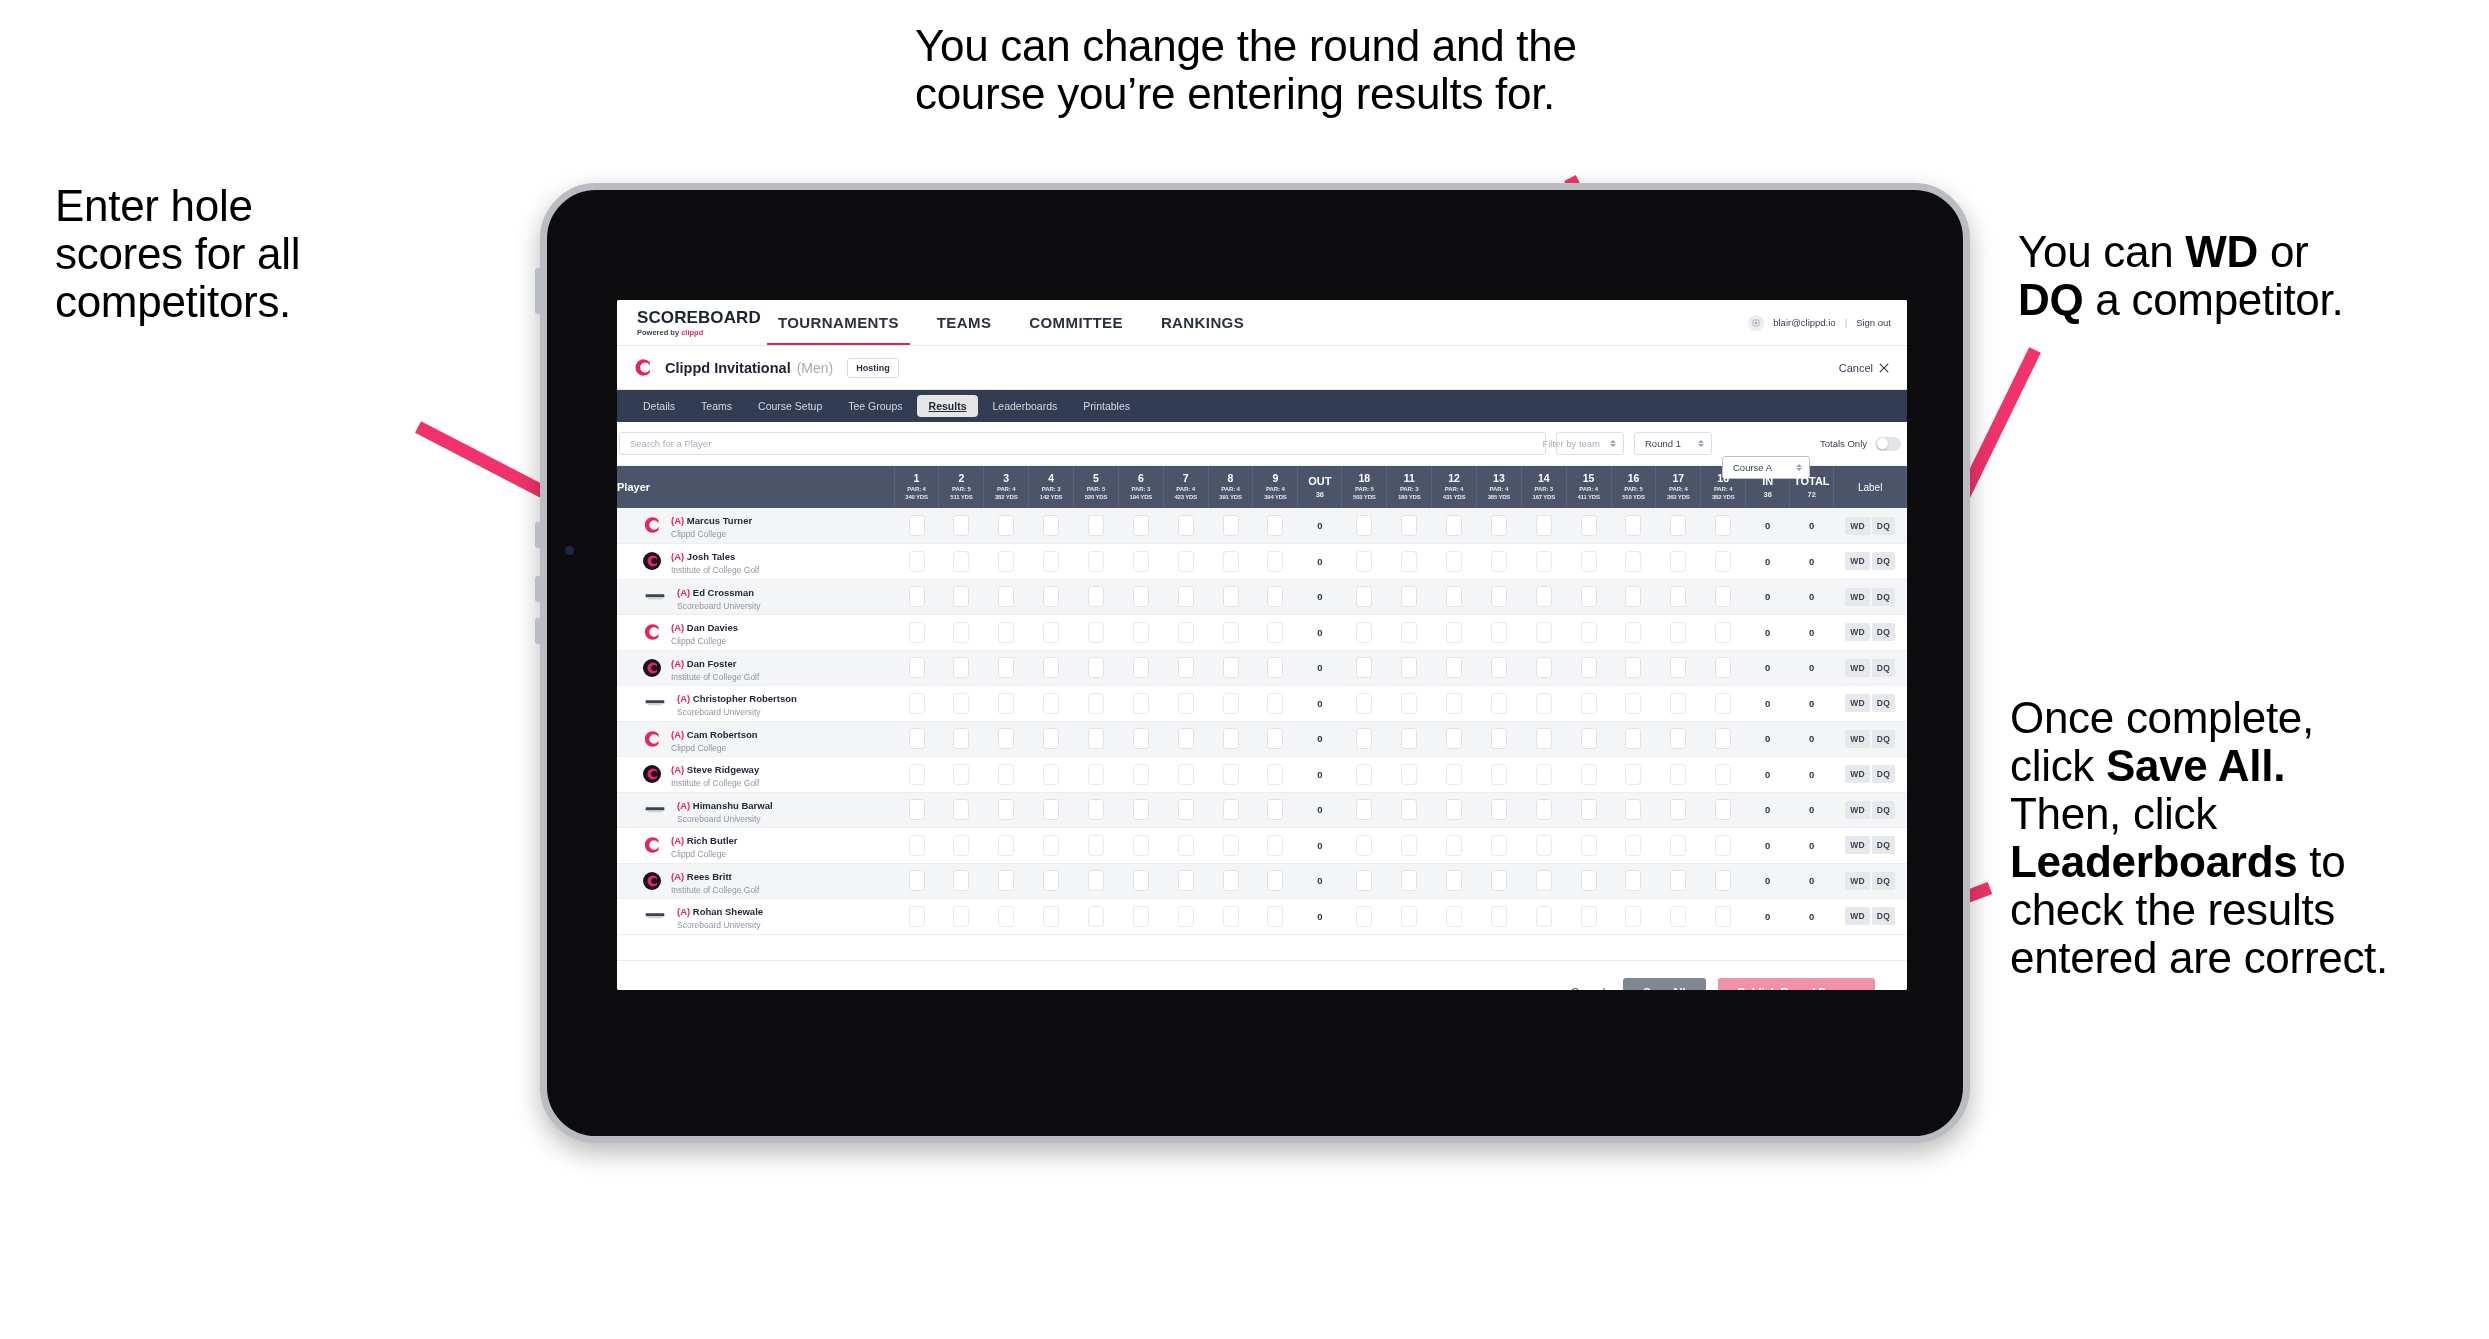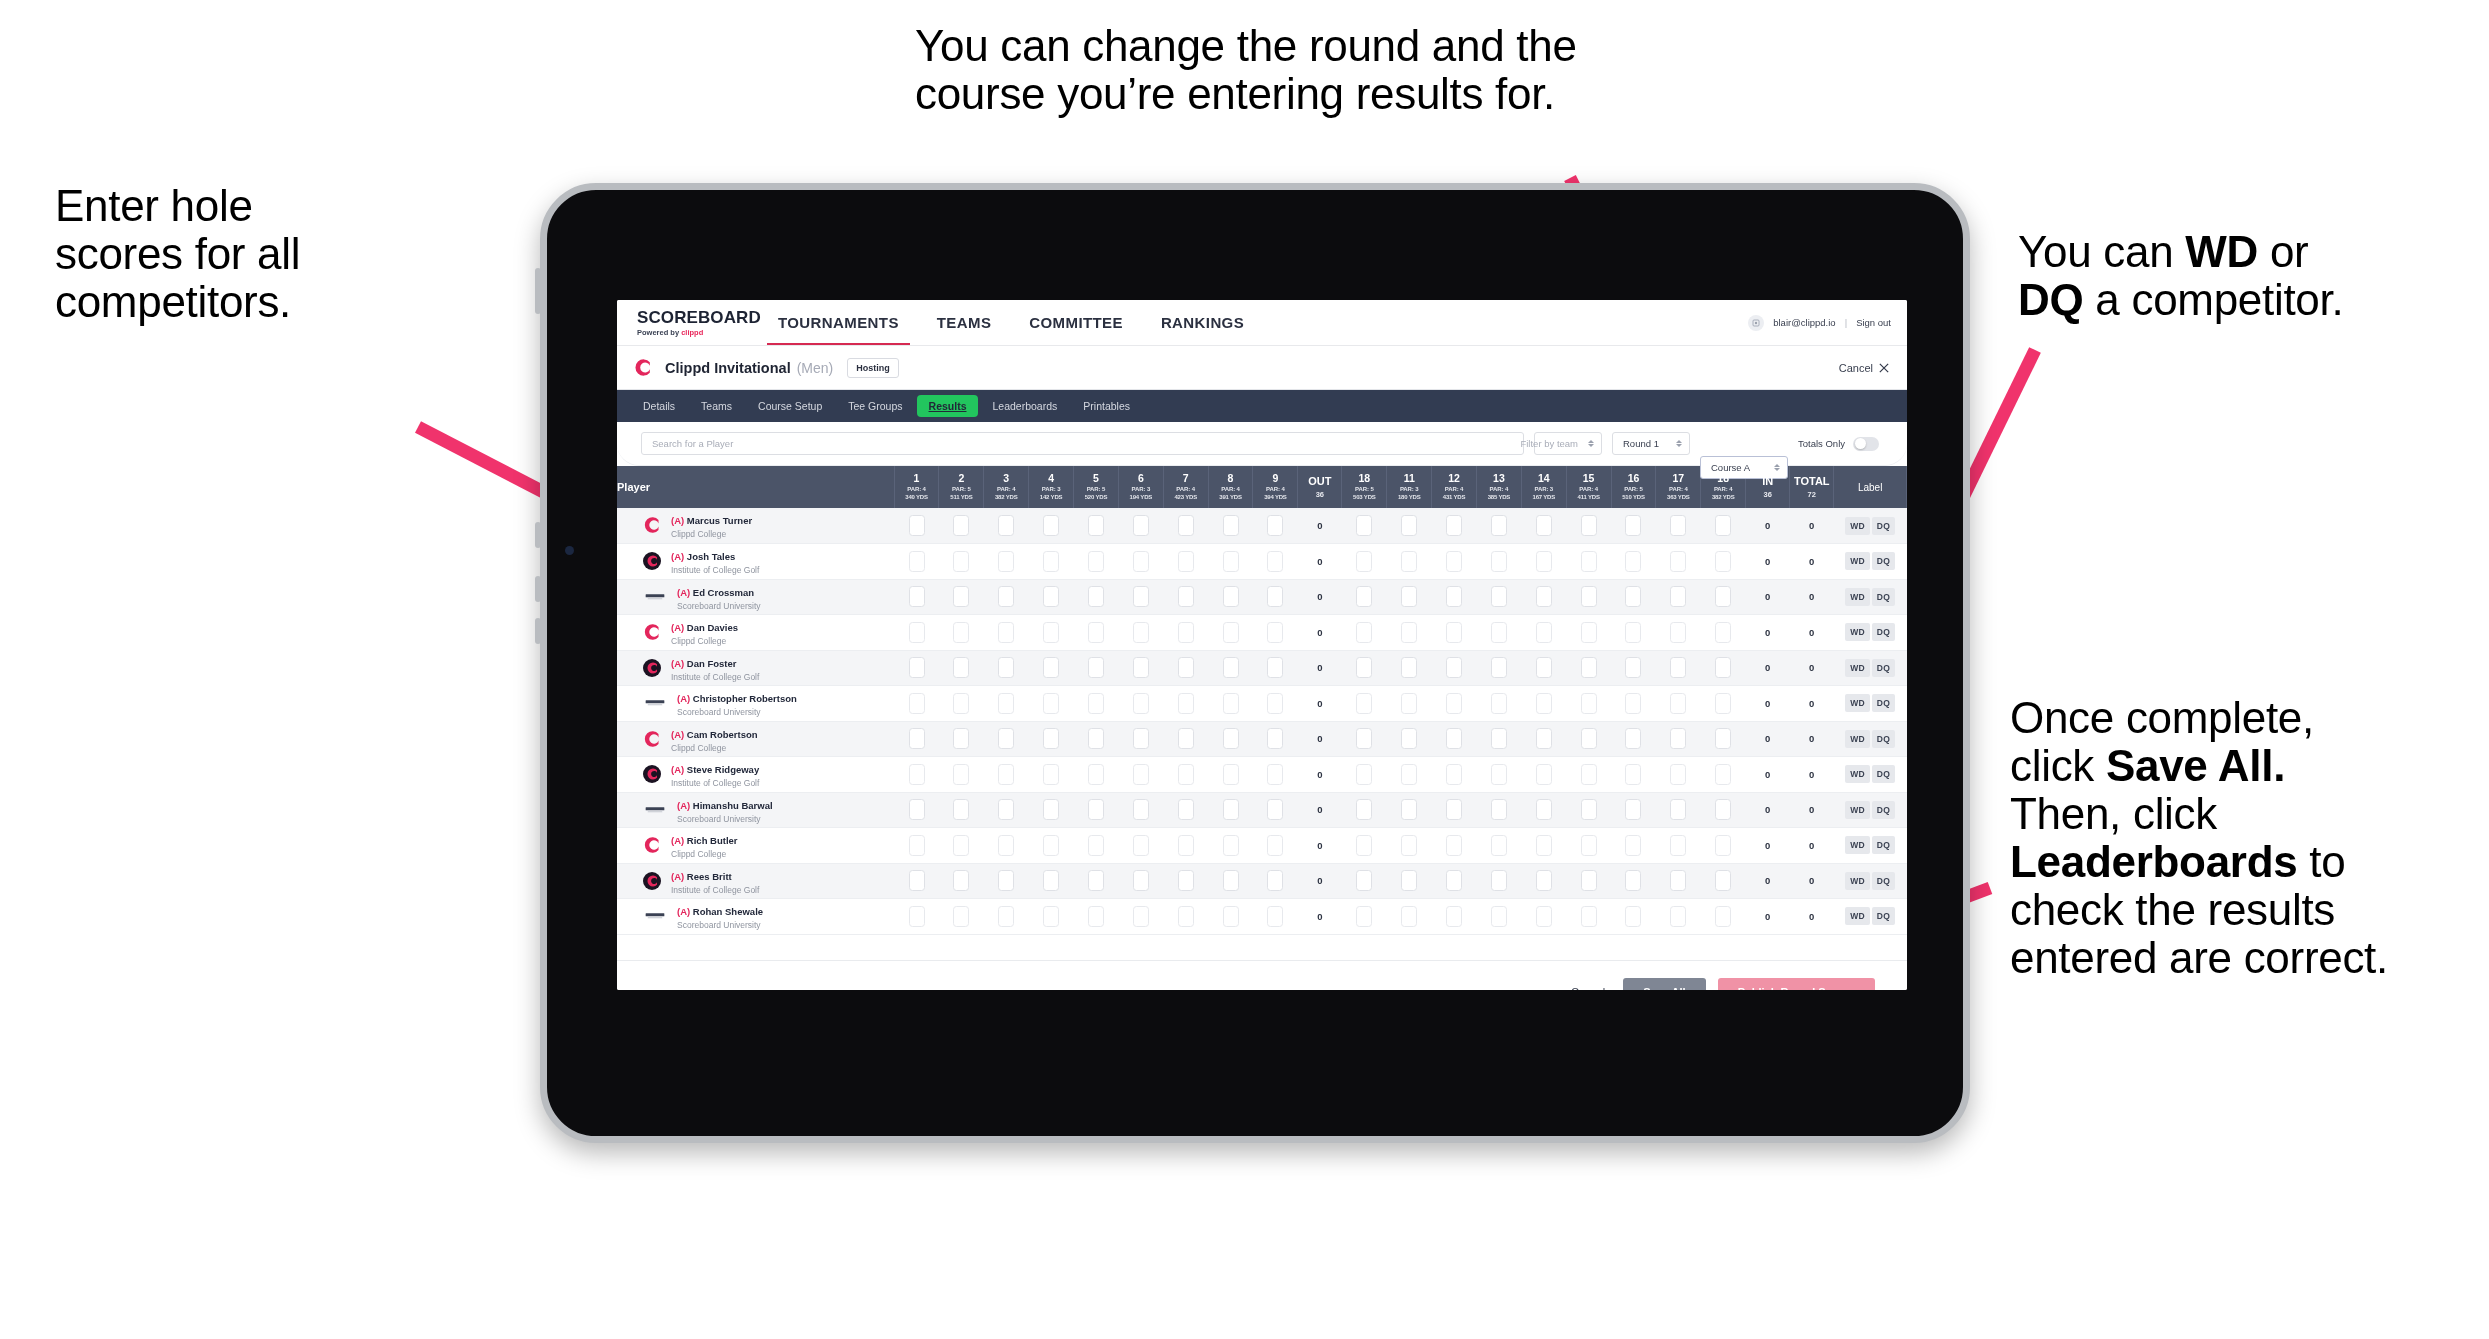--- a/index.html
+++ b/index.html
@@ -99,27 +99,26 @@
   }
   .cancel-x svg { width:10px; height:10px; }
 
   
   .tabstrip {
     height: 32px; background:#323c52; display:flex; align-items:center; padding-left:14px; gap:2px;
   }
   .tab {
     font-size:10.5px; color:#d5d8e0; padding:5px 12px; border-radius:4px; cursor:pointer; font-weight:500;
   }
-  .tab.active { background:#22c55e; color:#222838; font-weight:700;text-decoration:underline; }
+  .tab.active { background:#e5e5e5; color:#222838; font-weight:700;text-decoration:underline; }
 
   
   .filterbar {
-    height: 44px; background:#fff; display:flex; align-items:center; padding: 0 24px; gap:10px;
+    height: 44px; background:#fff; display:flex; align-items:center; padding: 0 2px; gap:10px;
     border-bottom:1px solid #eceef1;
-    border-radius:22px;
   }
   .searchbox {
     flex: 1 1 auto; height:23px; border:1px solid #dcdee3; border-radius:3px;
     display:flex; align-items:center; padding-left:10px; background:#fff;
   }
   .searchbox span { font-size:9.5px; color:#a9adb8; }
   .selbox {
     height:23px; border:1px solid #dcdee3; border-radius:3px; background:#fff;
     display:flex; align-items:center; justify-content:space-between; padding:0 7px 0 10px; gap:10px;
     cursor:pointer;

